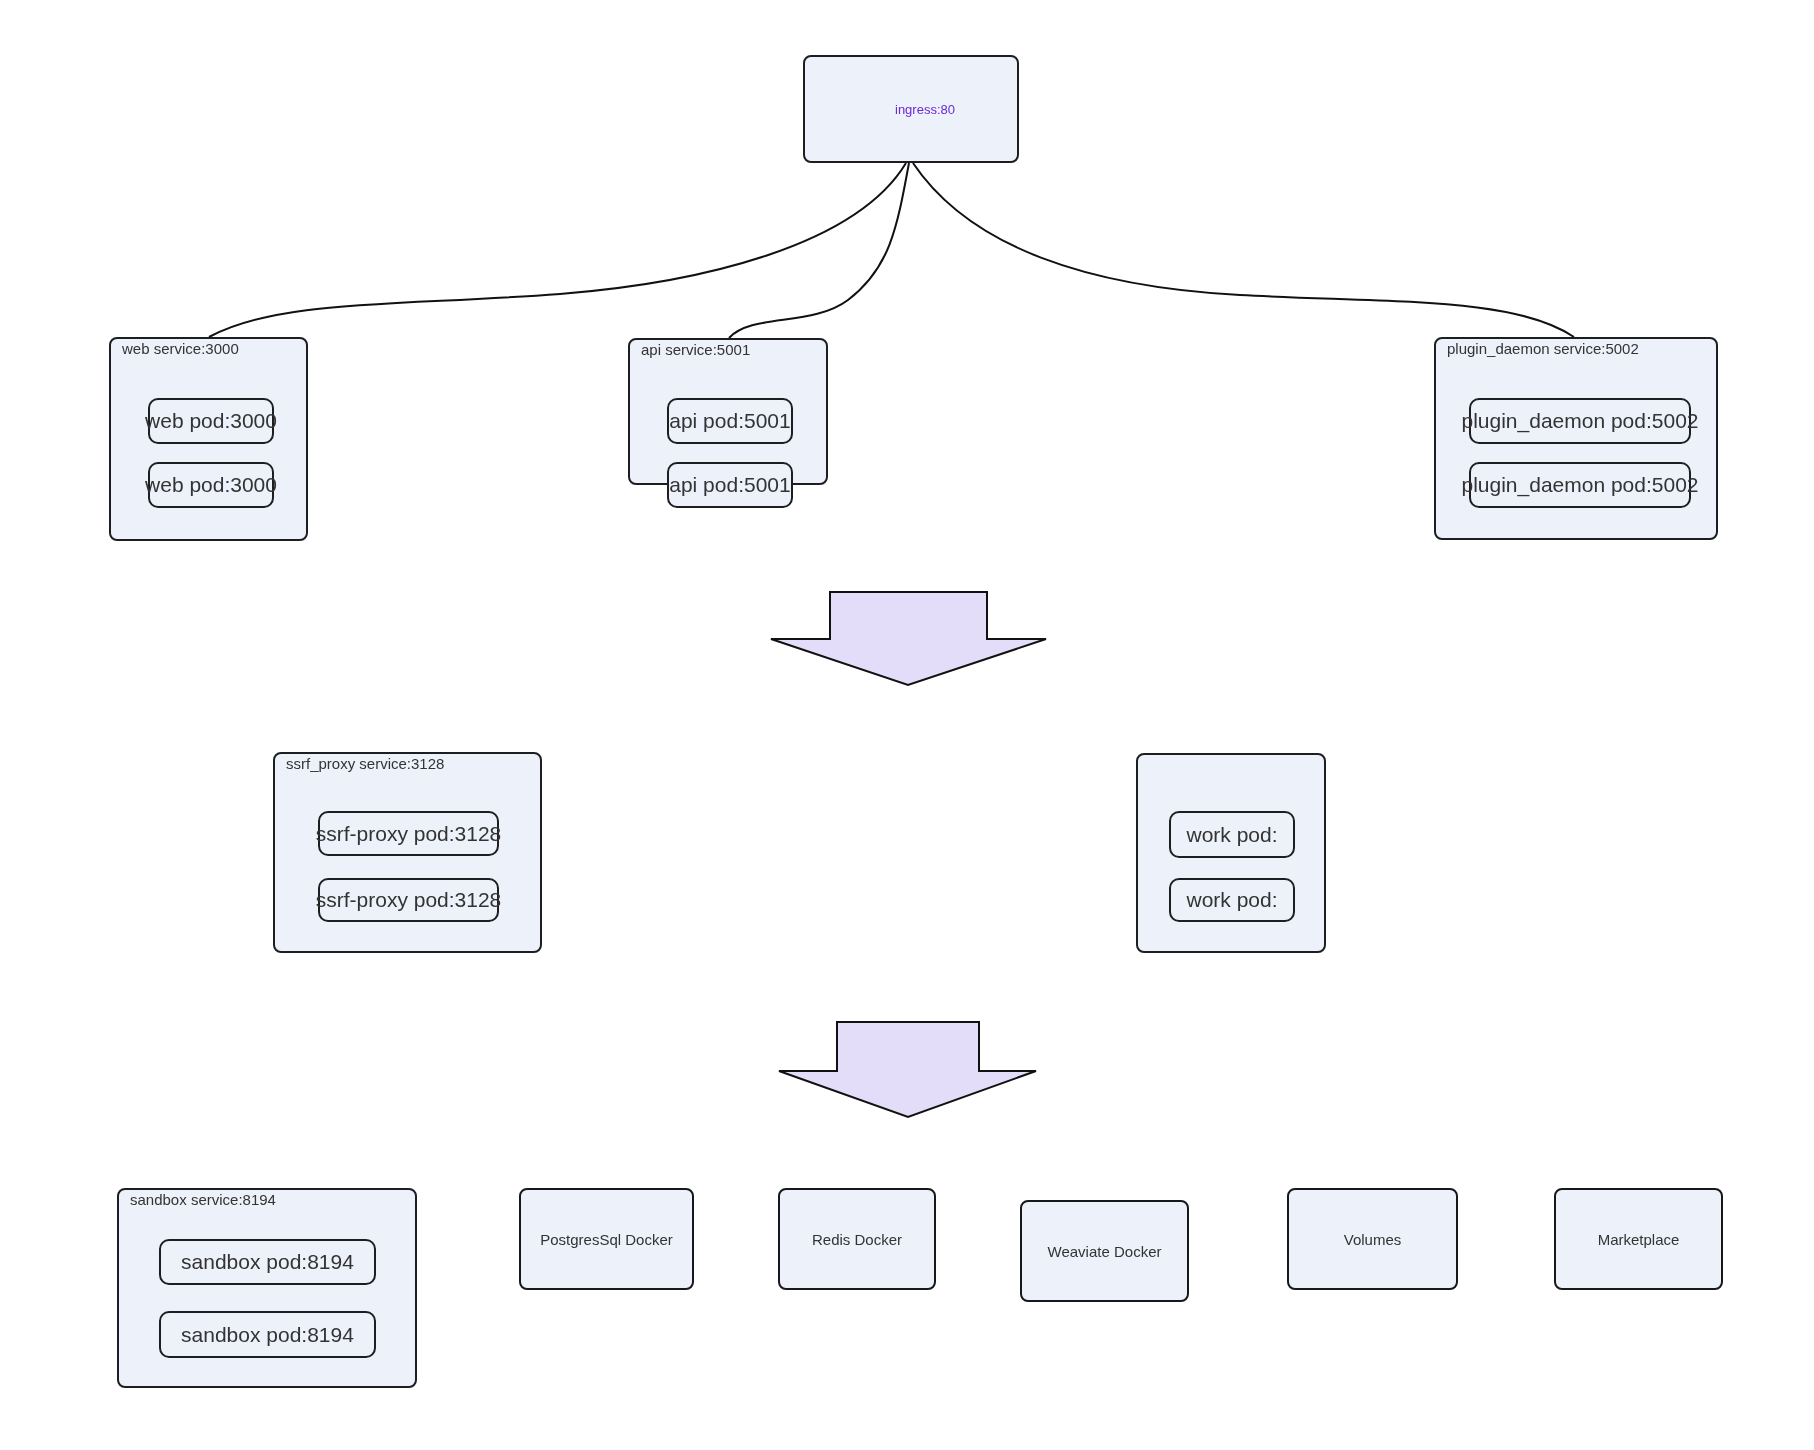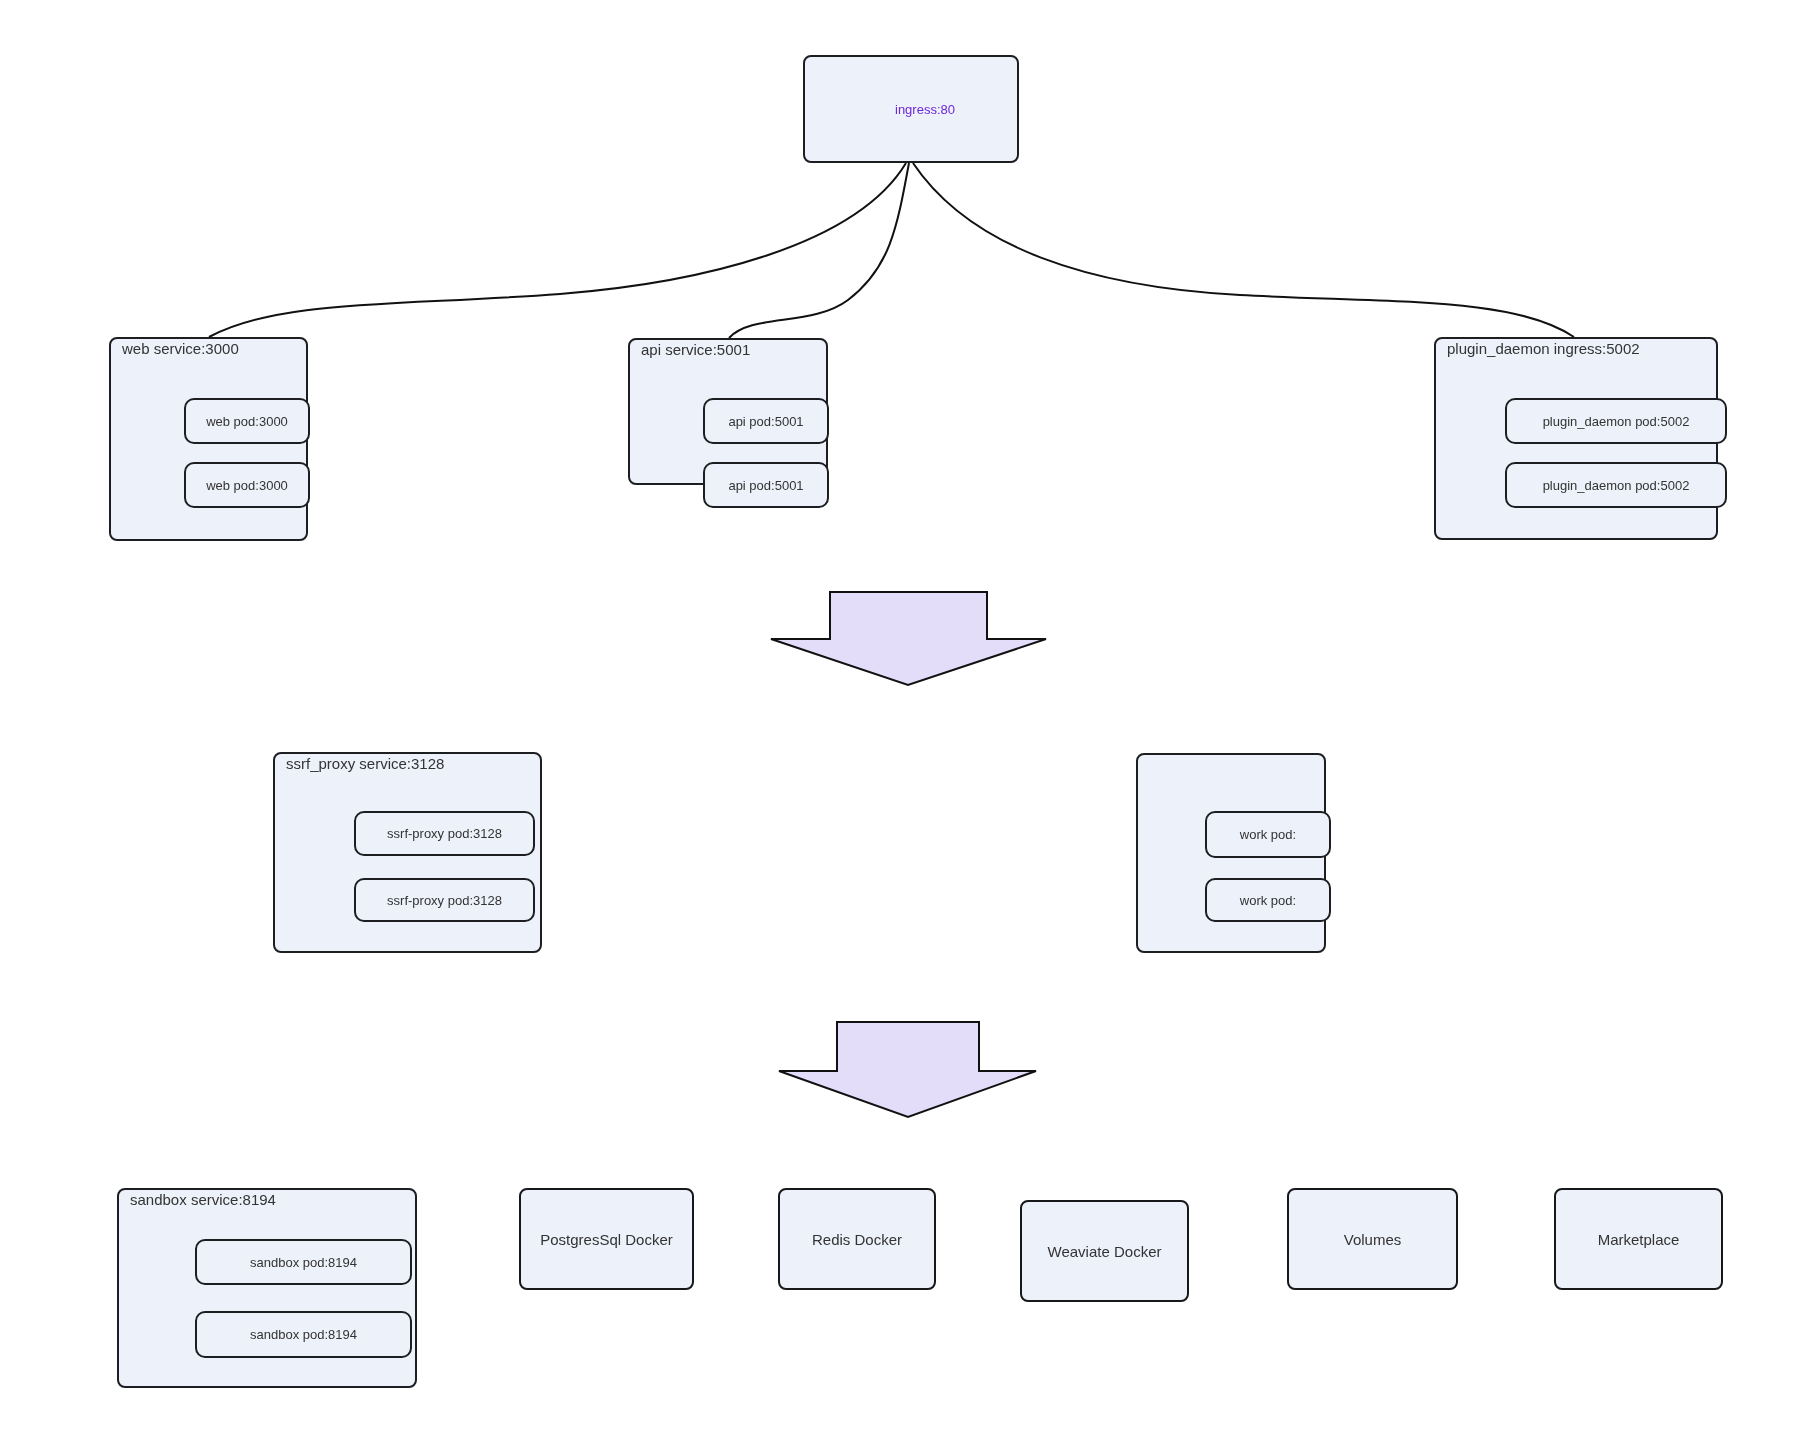--- a/index.html
+++ b/index.html
@@ -13,21 +13,21 @@
     position:absolute;box-sizing:border-box;
     background:#edf1fa;border:2px solid #1c1e21;border-radius:8px;
   }
   .node .title{
     position:absolute;left:11px;top:1px;font-size:15px;color:#333;white-space:nowrap;
   }
   .pod{
     position:absolute;box-sizing:border-box;
     background:#edf1fa;border:2px solid #1c1e21;border-radius:10px;
     display:flex;align-items:center;justify-content:center;
-    font-size:13px;color:#333;white-space:nowrap;margin-left:36px;
+    font-size:21px;color:#333;white-space:nowrap;
   }
   .leaf{
     position:absolute;box-sizing:border-box;
     background:#edf1fa;border:2px solid #16181a;border-radius:8px;
     display:flex;align-items:center;justify-content:center;
     font-size:15px;color:#333;white-space:nowrap;
   }
   .center-label{
     position:absolute;inset:0;display:flex;align-items:center;justify-content:center;
     font-size:13px;color:#6d28d9;padding-left:28px;
@@ -56,21 +56,21 @@
     <div class="pod" style="left:37px;top:123px;width:126px;height:46px;">web pod:3000</div>
   </div>
 
   <div class="node" style="left:628px;top:338px;width:200px;height:147px;">
     <span class="title">api service:5001</span>
     <div class="pod" style="left:37px;top:58px;width:126px;height:46px;">api pod:5001</div>
     <div class="pod" style="left:37px;top:122px;width:126px;height:46px;">api pod:5001</div>
   </div>
 
   <div class="node" style="left:1434px;top:337px;width:284px;height:203px;">
-    <span class="title">plugin_daemon ingress:5002</span>
+    <span class="title">plugin_daemon service:5002</span>
     <div class="pod" style="left:33px;top:59px;width:222px;height:46px;">plugin_daemon pod:5002</div>
     <div class="pod" style="left:33px;top:123px;width:222px;height:46px;">plugin_daemon pod:5002</div>
   </div>
 
   <div class="node" style="left:273px;top:752px;width:269px;height:201px;">
     <span class="title">ssrf_proxy service:3128</span>
     <div class="pod" style="left:43px;top:57px;width:181px;height:45px;">ssrf-proxy pod:3128</div>
     <div class="pod" style="left:43px;top:124px;width:181px;height:44px;">ssrf-proxy pod:3128</div>
   </div>
 

